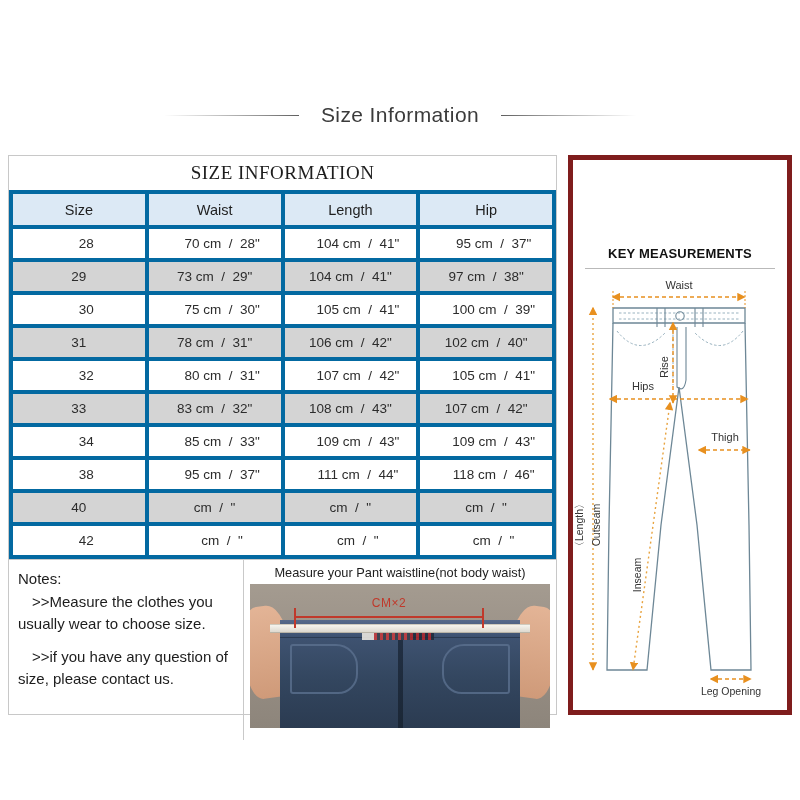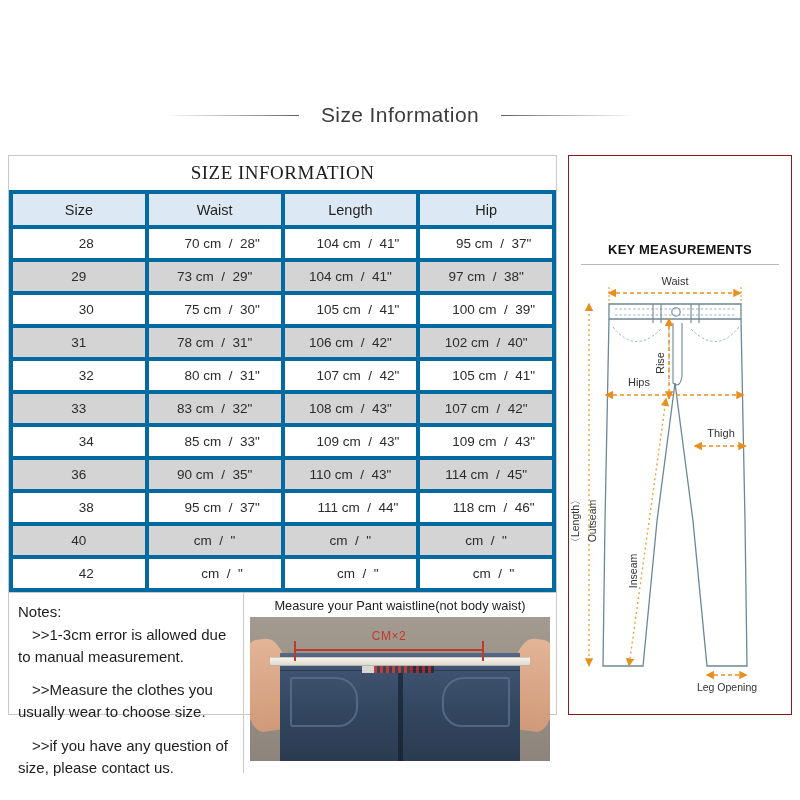--- a/index.html
+++ b/index.html
@@ -45,21 +45,21 @@
     left: 8px; top: 155px;
     width: 549px; height: 560px;
     border: 1px solid #c8c8c8;
     box-sizing: border-box;
     background: #fff;
   }
   .right-panel {
     position: absolute;
     left: 568px; top: 155px;
     width: 224px; height: 560px;
-    border: 1px solid #7f1d1d;
+    border: 5px solid #7f1d1d;
     box-sizing: border-box;
     background: #fff;
   }
 
   
   .tbl {
     width: 100%;
     border-collapse: collapse;
     table-layout: fixed;
     font-size: 13.5px;
@@ -312,26 +312,20 @@
           <td><span class="cellval">83 cm  /  32"</span></td>
           <td><span class="cellval">108 cm  /  43"</span></td>
           <td><span class="cellval">107 cm  /  42"</span></td>
         </tr>
       <tr class="odd">
           <td>34</td>
           <td><span class="cellval">85 cm  /  33"</span></td>
           <td><span class="cellval">109 cm  /  43"</span></td>
           <td><span class="cellval">109 cm  /  43"</span></td>
         </tr>
-      <tr class="even">
-          <td>36</td>
-          <td><span class="cellval">90 cm  /  35"</span></td>
-          <td><span class="cellval">110 cm  /  43"</span></td>
-          <td><span class="cellval">114 cm  /  45"</span></td>
-        </tr>
       <tr class="odd">
           <td>38</td>
           <td><span class="cellval">95 cm  /  37"</span></td>
           <td><span class="cellval">111 cm  /  44"</span></td>
           <td><span class="cellval">118 cm  /  46"</span></td>
         </tr>
       <tr class="even">
           <td>40</td>
           <td><span class="cellval">cm  /  "</span></td>
           <td><span class="cellval">cm  /  "</span></td>
@@ -342,21 +336,20 @@
           <td><span class="cellval">cm  /  "</span></td>
           <td><span class="cellval">cm  /  "</span></td>
           <td><span class="cellval">cm  /  "</span></td>
         </tr>
     </tbody>
   </table>
 
   <div class="bottom-area">
     <div class="notes">
       <div class="nlabel">Notes:</div>
-      <p class="item">&gt;&gt;1-3cm error is allowed due to manual measurement.</p>
       <p class="item">&gt;&gt;Measure the clothes you usually wear to choose size.</p>
       <p class="item">&gt;&gt;if you have any question of size, please contact us.</p>
     </div>
 
     <div class="photo-col">
       <div class="photo-caption">Measure your Pant waistline(not body waist)</div>
       <div class="photo-frame">
         <div class="ph-bg"></div>
         <div class="ph-hand l"></div>
         <div class="ph-hand r"></div>

